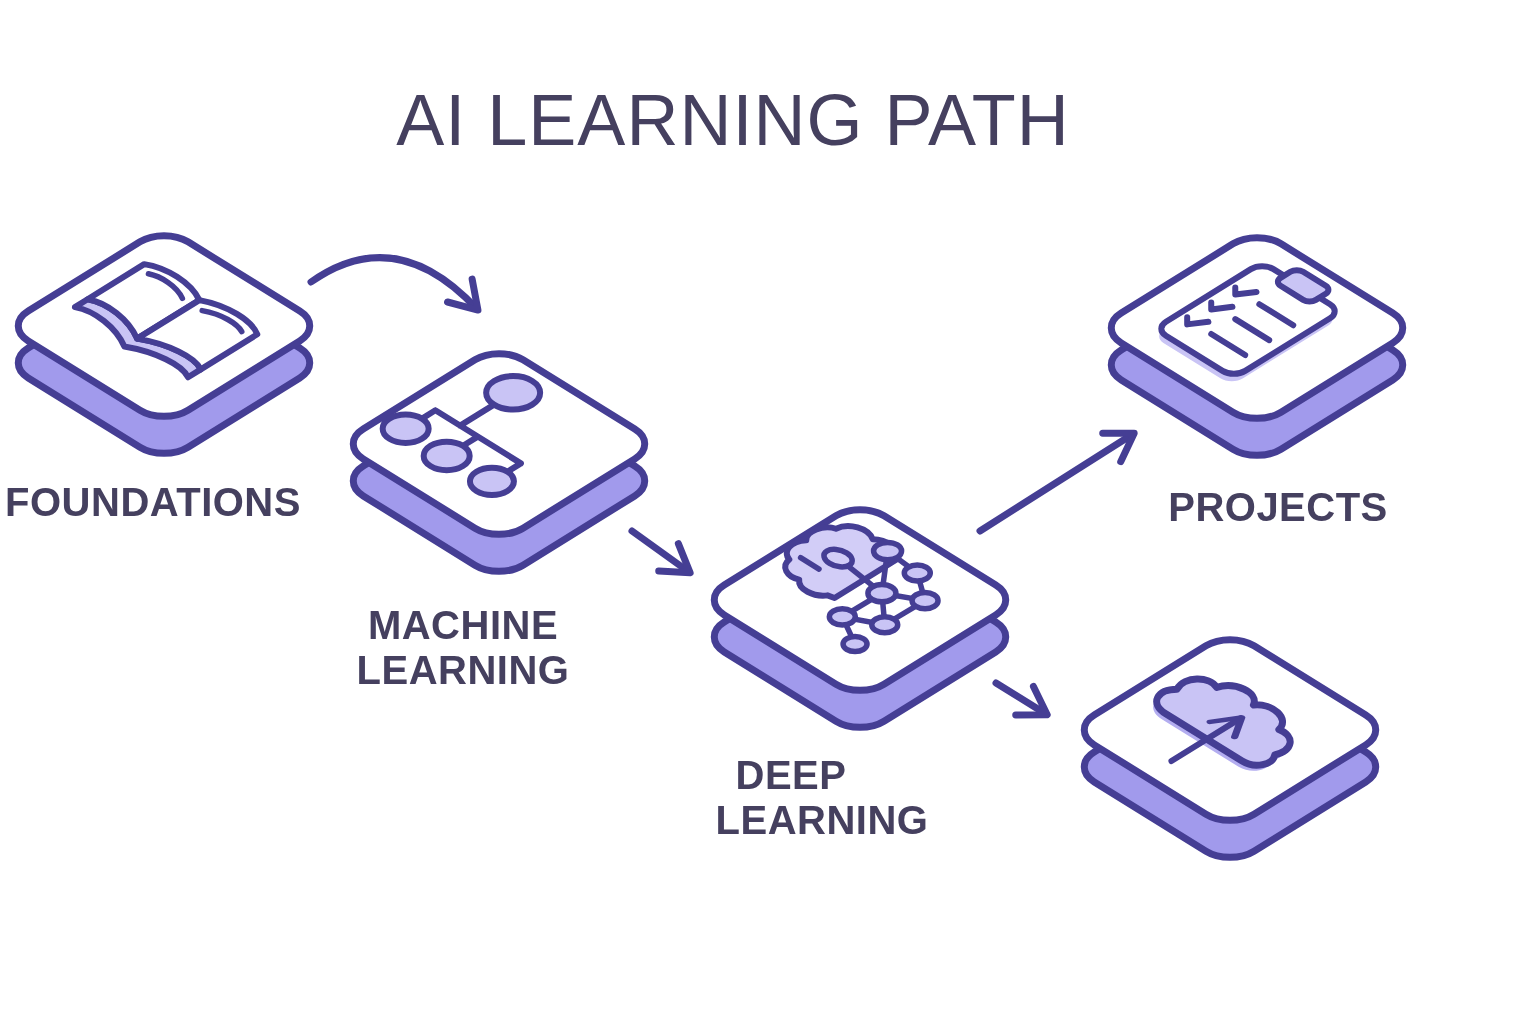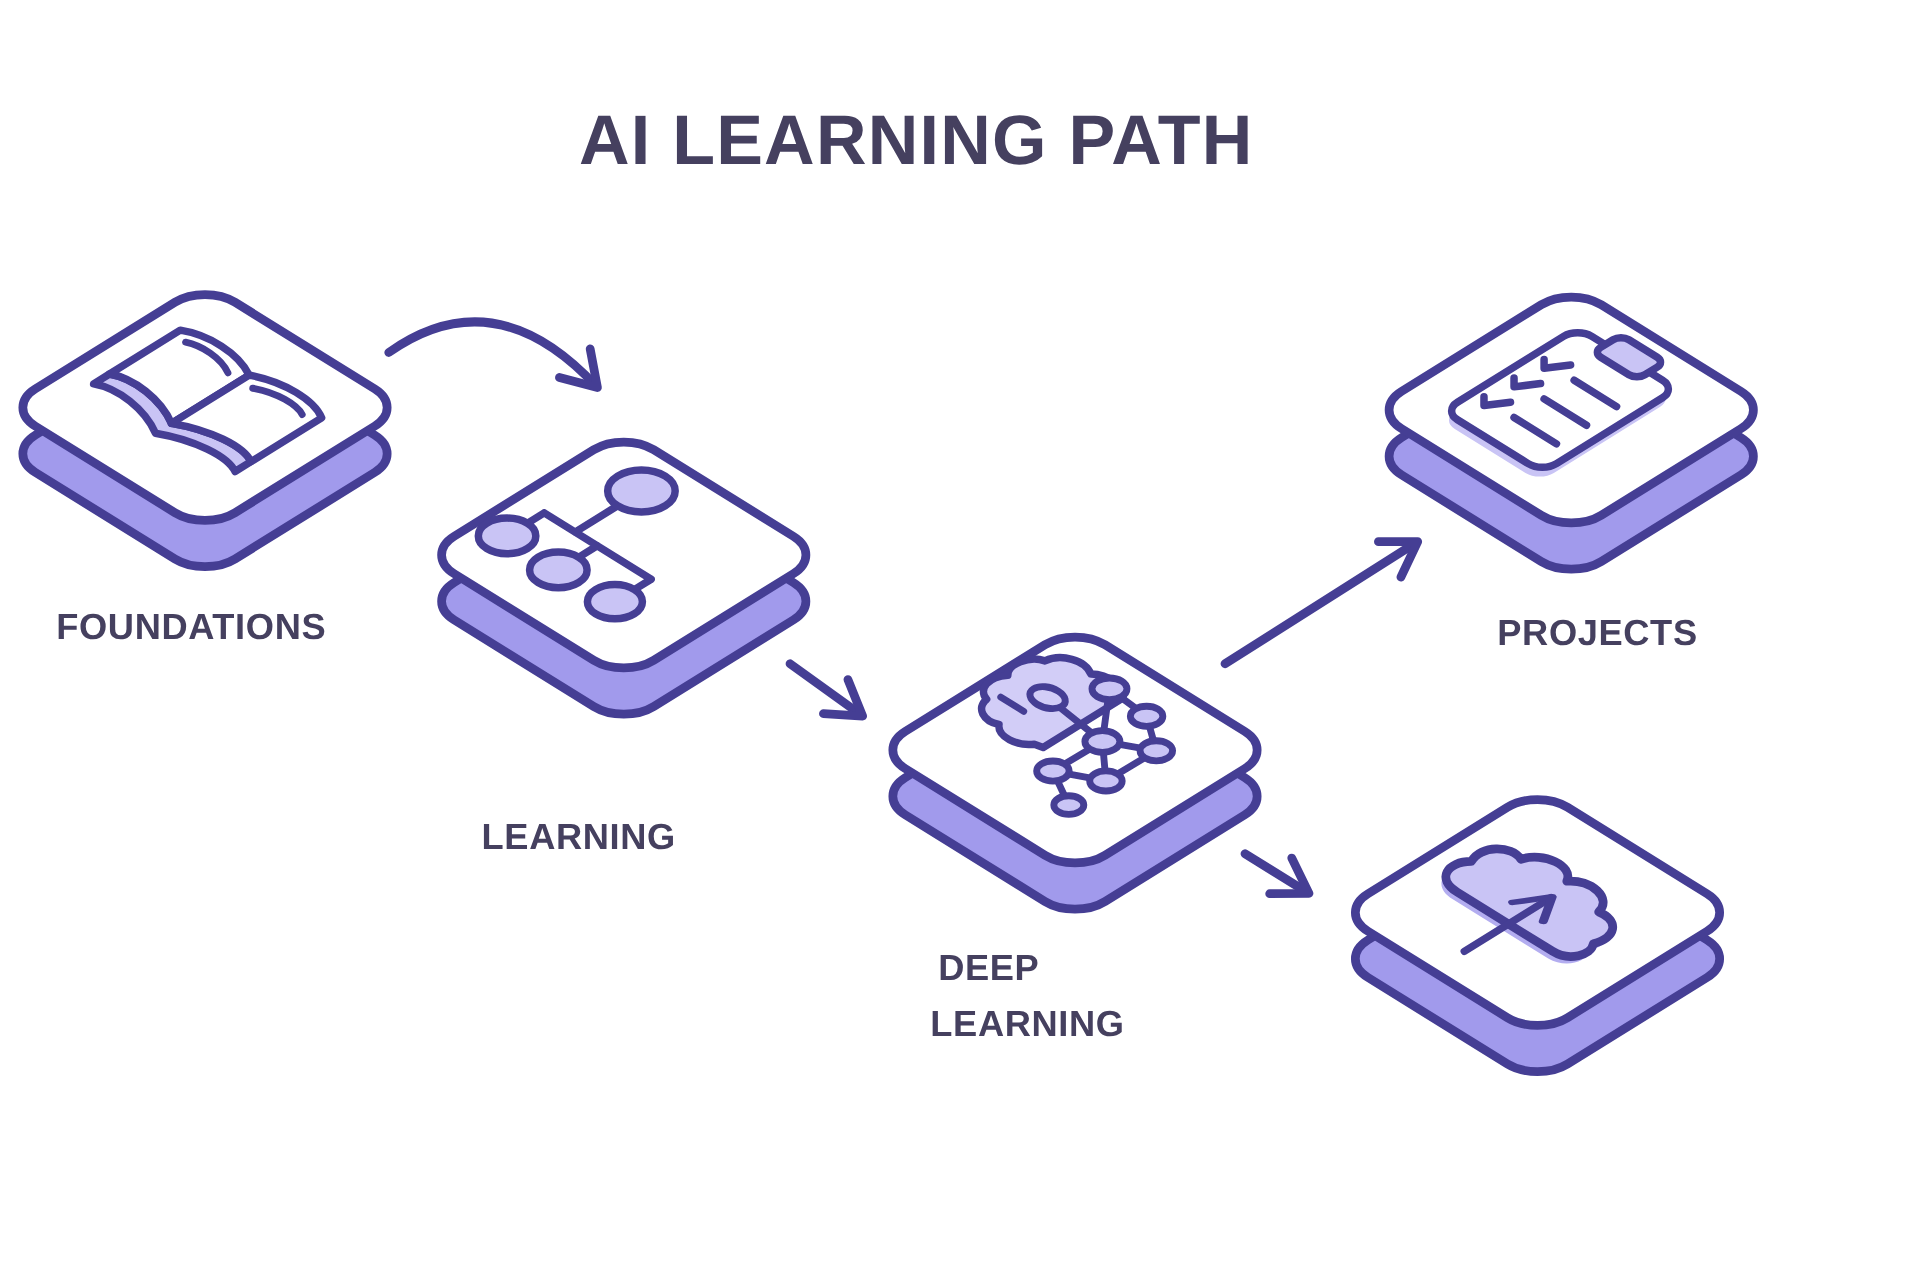--- a/index.html
+++ b/index.html
@@ -21,26 +21,26 @@
   .w7{stroke-width:7px;}
   .w6{stroke-width:6px;}
   .w5{stroke-width:5.5px;}
   .fn{fill:none;}
   .fw{fill:#ffffff;}
   .fl{fill:var(--lav);}
   .fs{fill:var(--side);}
   .fb{fill:var(--brain);}
   .title{
     position:absolute;left:733px;top:84px;transform:translateX(-50%);
-    font-size:56px;line-height:1;font-weight:700;letter-spacing:1px;
+    font-size:72px;line-height:1;font-weight:400;letter-spacing:1px;
     color:var(--text);white-space:nowrap;
   }
   .label{
     position:absolute;transform:translateX(-50%);
-    font-size:29px;line-height:45px;font-weight:700;letter-spacing:0.5px;
+    font-size:40px;line-height:45px;font-weight:700;letter-spacing:0.5px;
     color:var(--text);white-space:nowrap;text-align:left;
   }
 </style>
 </head>
 <body>
 
 <div id="stage">
 
   <svg id="scene" width="1536" height="1024" viewBox="0 0 1536 1024">
     <defs>
@@ -117,20 +117,21 @@
       <path class="st w7 fn" d="M632,531 L689,572" marker-end="url(#ah)"></path>
       <path class="st w7 fn" d="M980,531 L1133,434" marker-end="url(#ah)"></path>
       <path class="st w7 fn" d="M996,683 L1046,714" marker-end="url(#ah)"></path>
     </g>
   </svg>
 
   <div class="title">AI LEARNING PATH</div>
 
   <div class="label" style="left:153px;top:480px">FOUNDATIONS</div>
 
+  <div class="label" style="left:463px;top:603px">MACHINE</div>
   <div class="label" style="left:463px;top:648px">LEARNING</div>
 
   <div class="label" style="left:791px;top:753px">DEEP</div>
   <div class="label" style="left:822px;top:798px">LEARNING</div>
 
   <div class="label" style="left:1278px;top:485px">PROJECTS</div>
 
 </div>
 
 </body></html>

